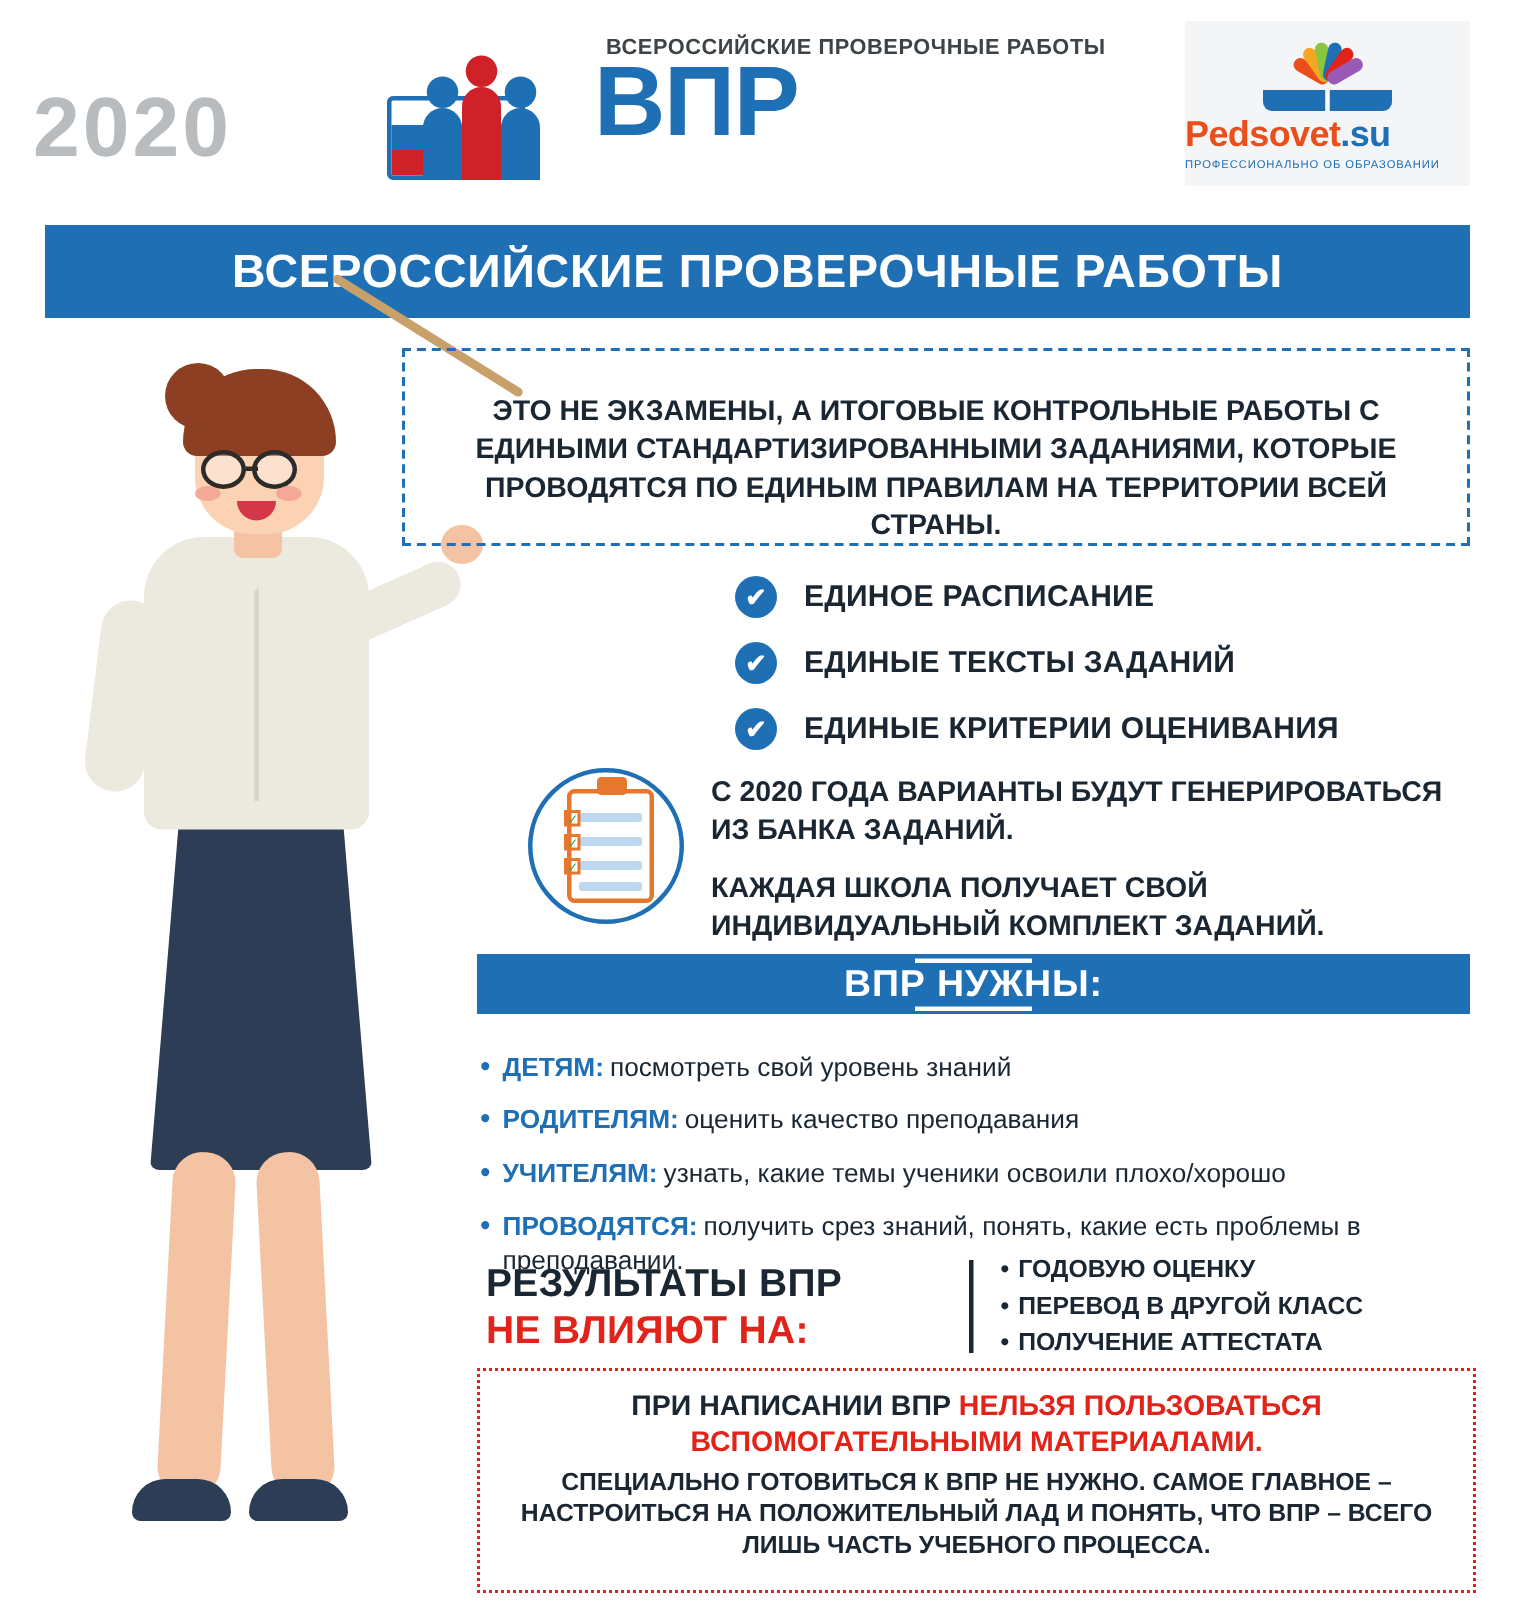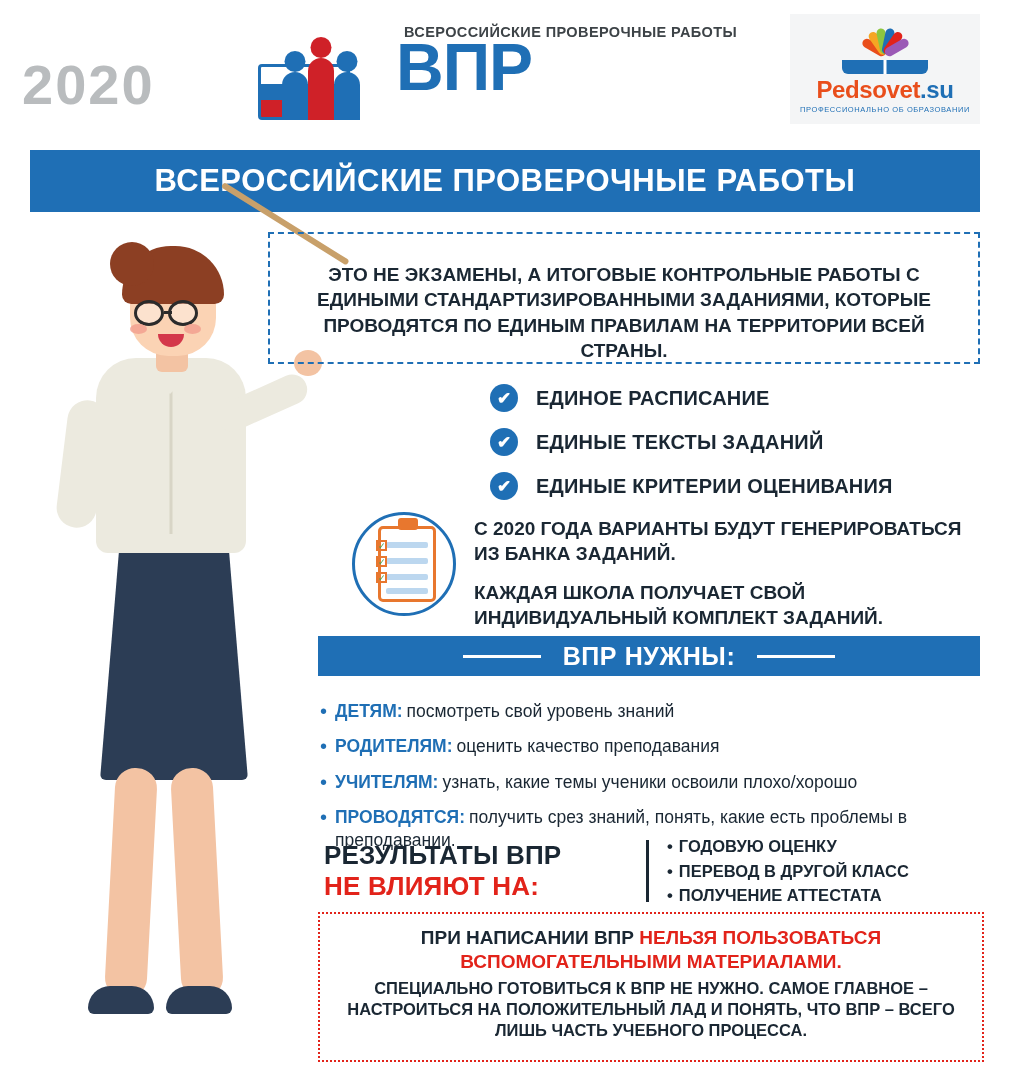--- a/index.html
+++ b/index.html
@@ -80,21 +80,21 @@
     font-weight: bold;
     color: #1f6fb5;
     letter-spacing: -1px;
     line-height: 1;
   }
   .ped-logo {
     position: absolute;
     left: 790px; top: 14px;
     width: 190px; height: 110px;
     background: #f4f5f6;
-    text-align: center;
+    text-align: left;
   }
   .ped-burst {
     position: relative;
     width: 70px; height: 42px;
     margin: 8px auto 0;
   }
   .ped-burst span {
     position: absolute;
     width: 9px; height: 26px;
     border-radius: 5px;
@@ -395,20 +395,21 @@
     left: 318px; top: 636px;
     width: 662px; height: 40px;
     background: #1f6fb5;
     color: #ffffff;
     display: flex;
     align-items: center;
     justify-content: center;
     font-size: 25px;
     font-weight: bold;
     letter-spacing: 0.6px;
+    flex-direction: column;
   }
   .section-bar .dash {
     display: inline-block;
     width: 78px; height: 3px;
     background: #ffffff;
     margin: 0 22px;
   }
 
   
   .need-list {

